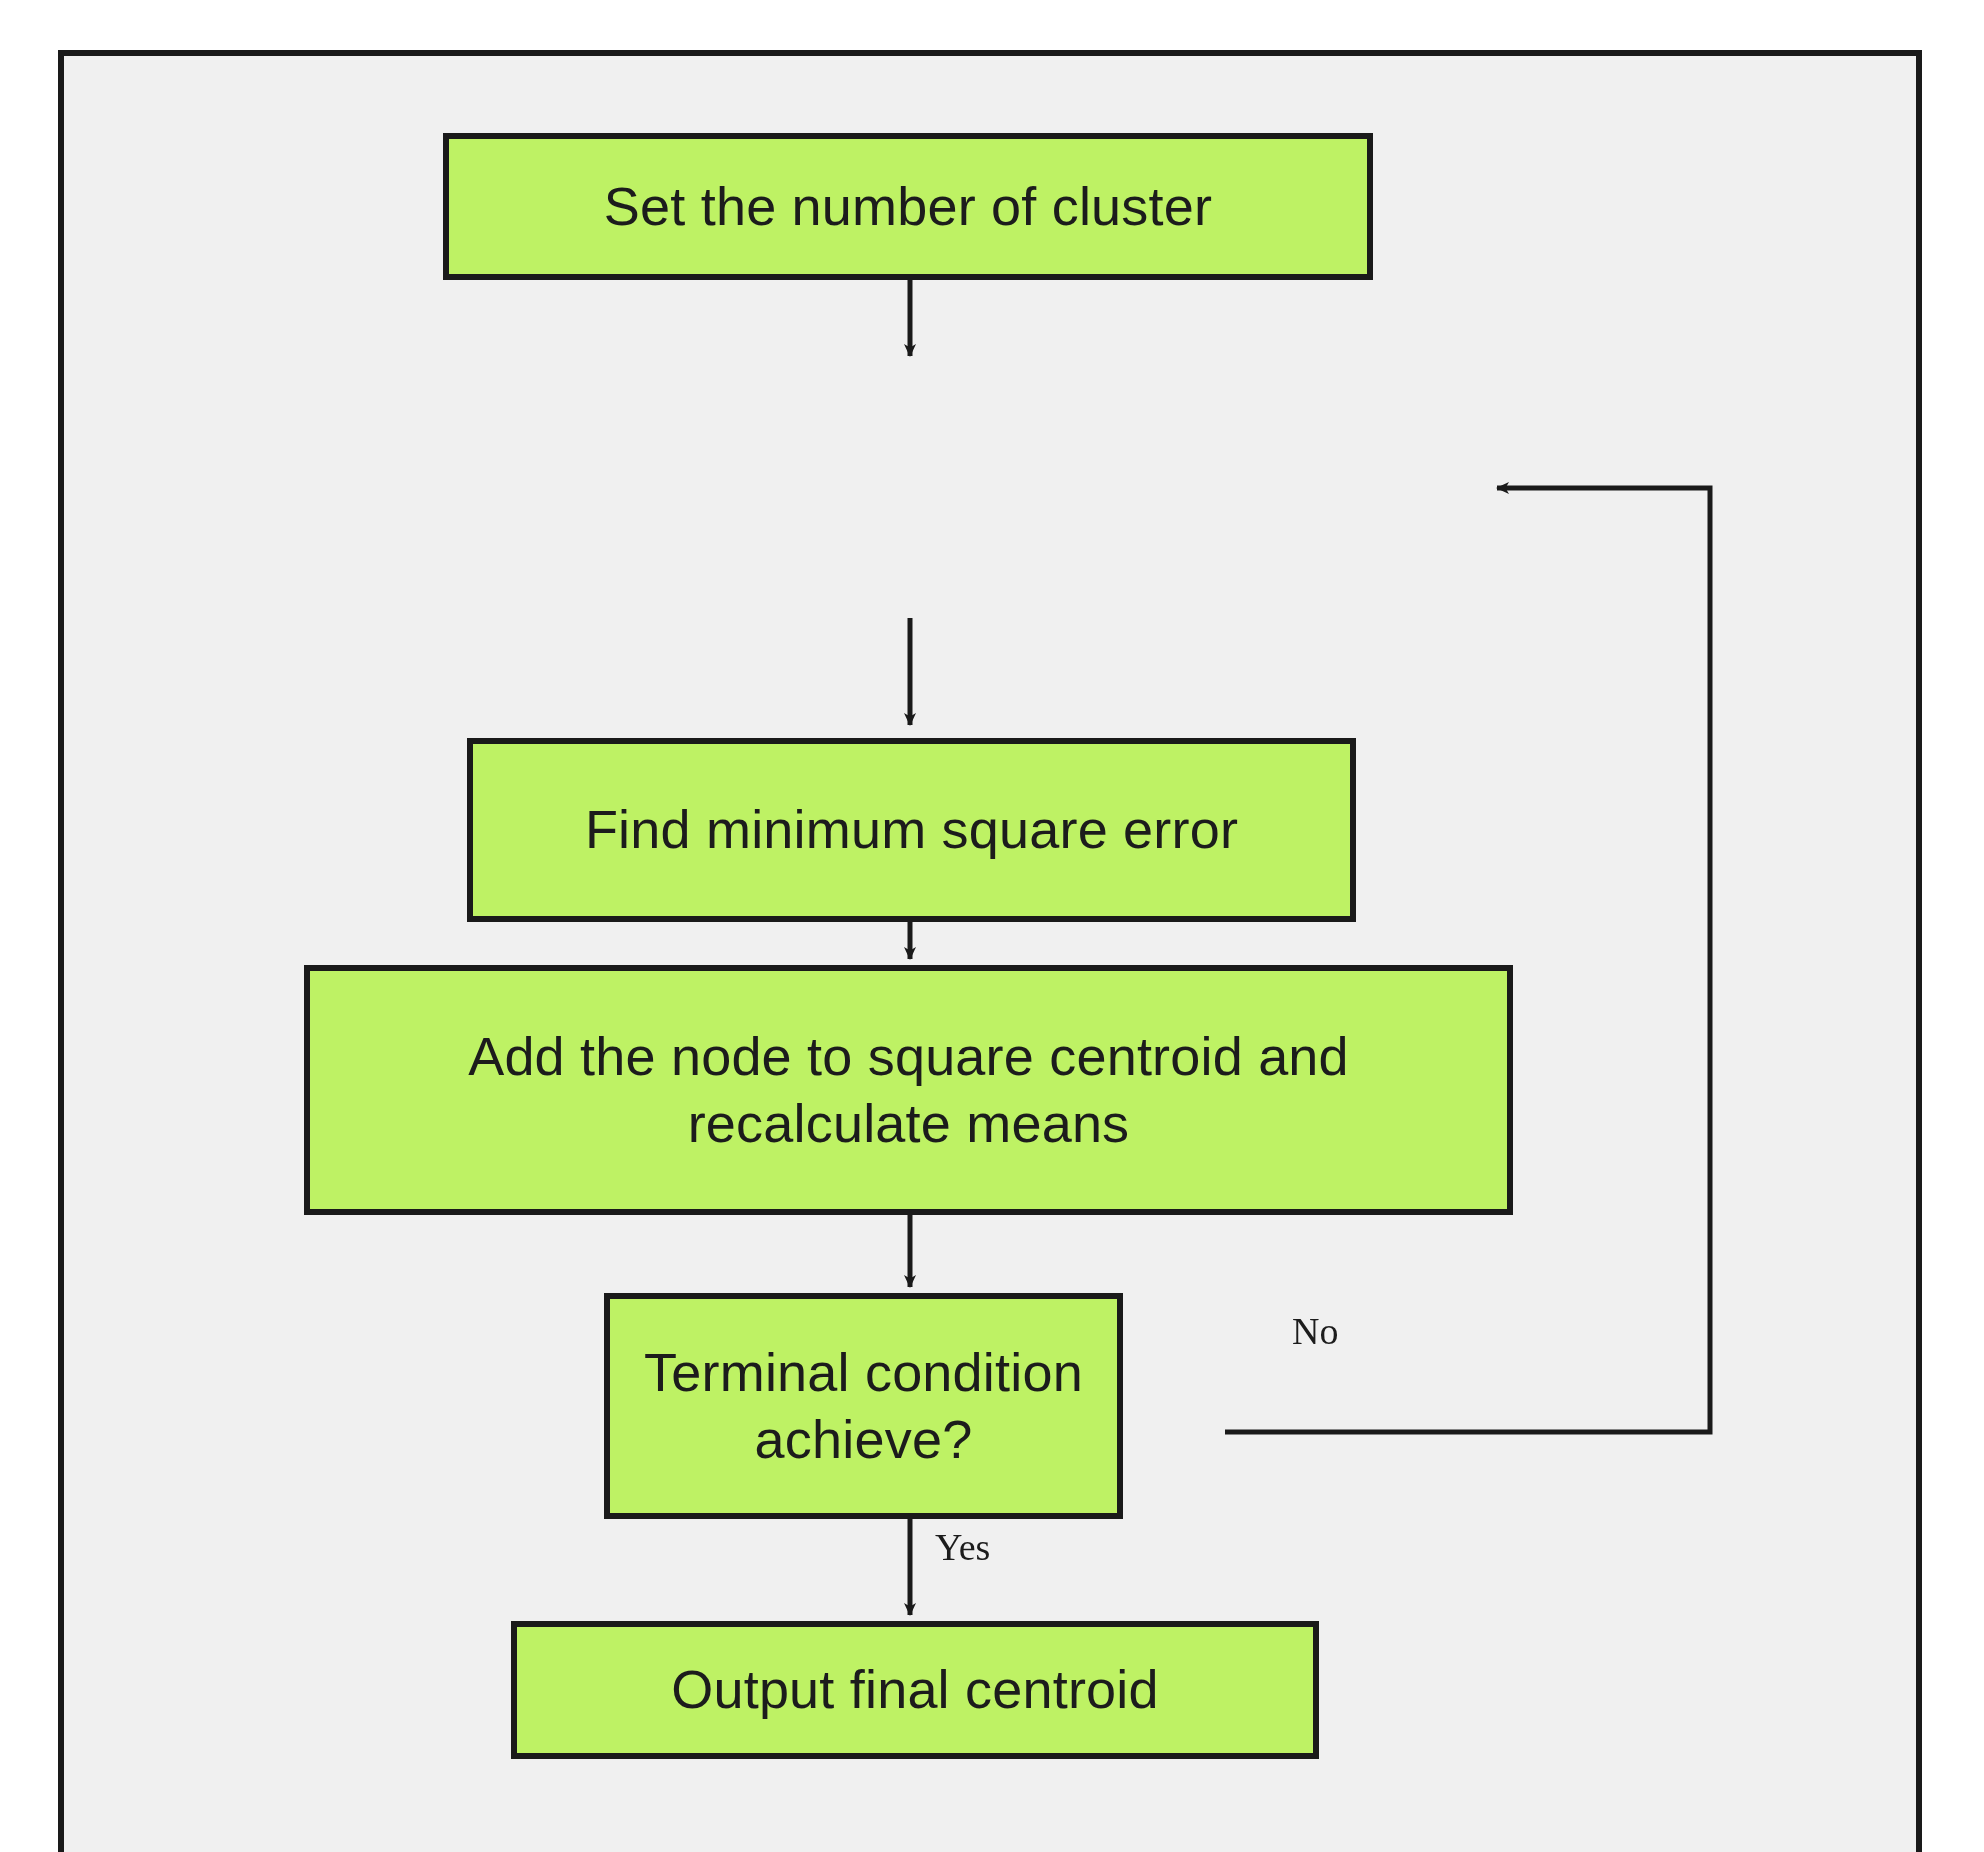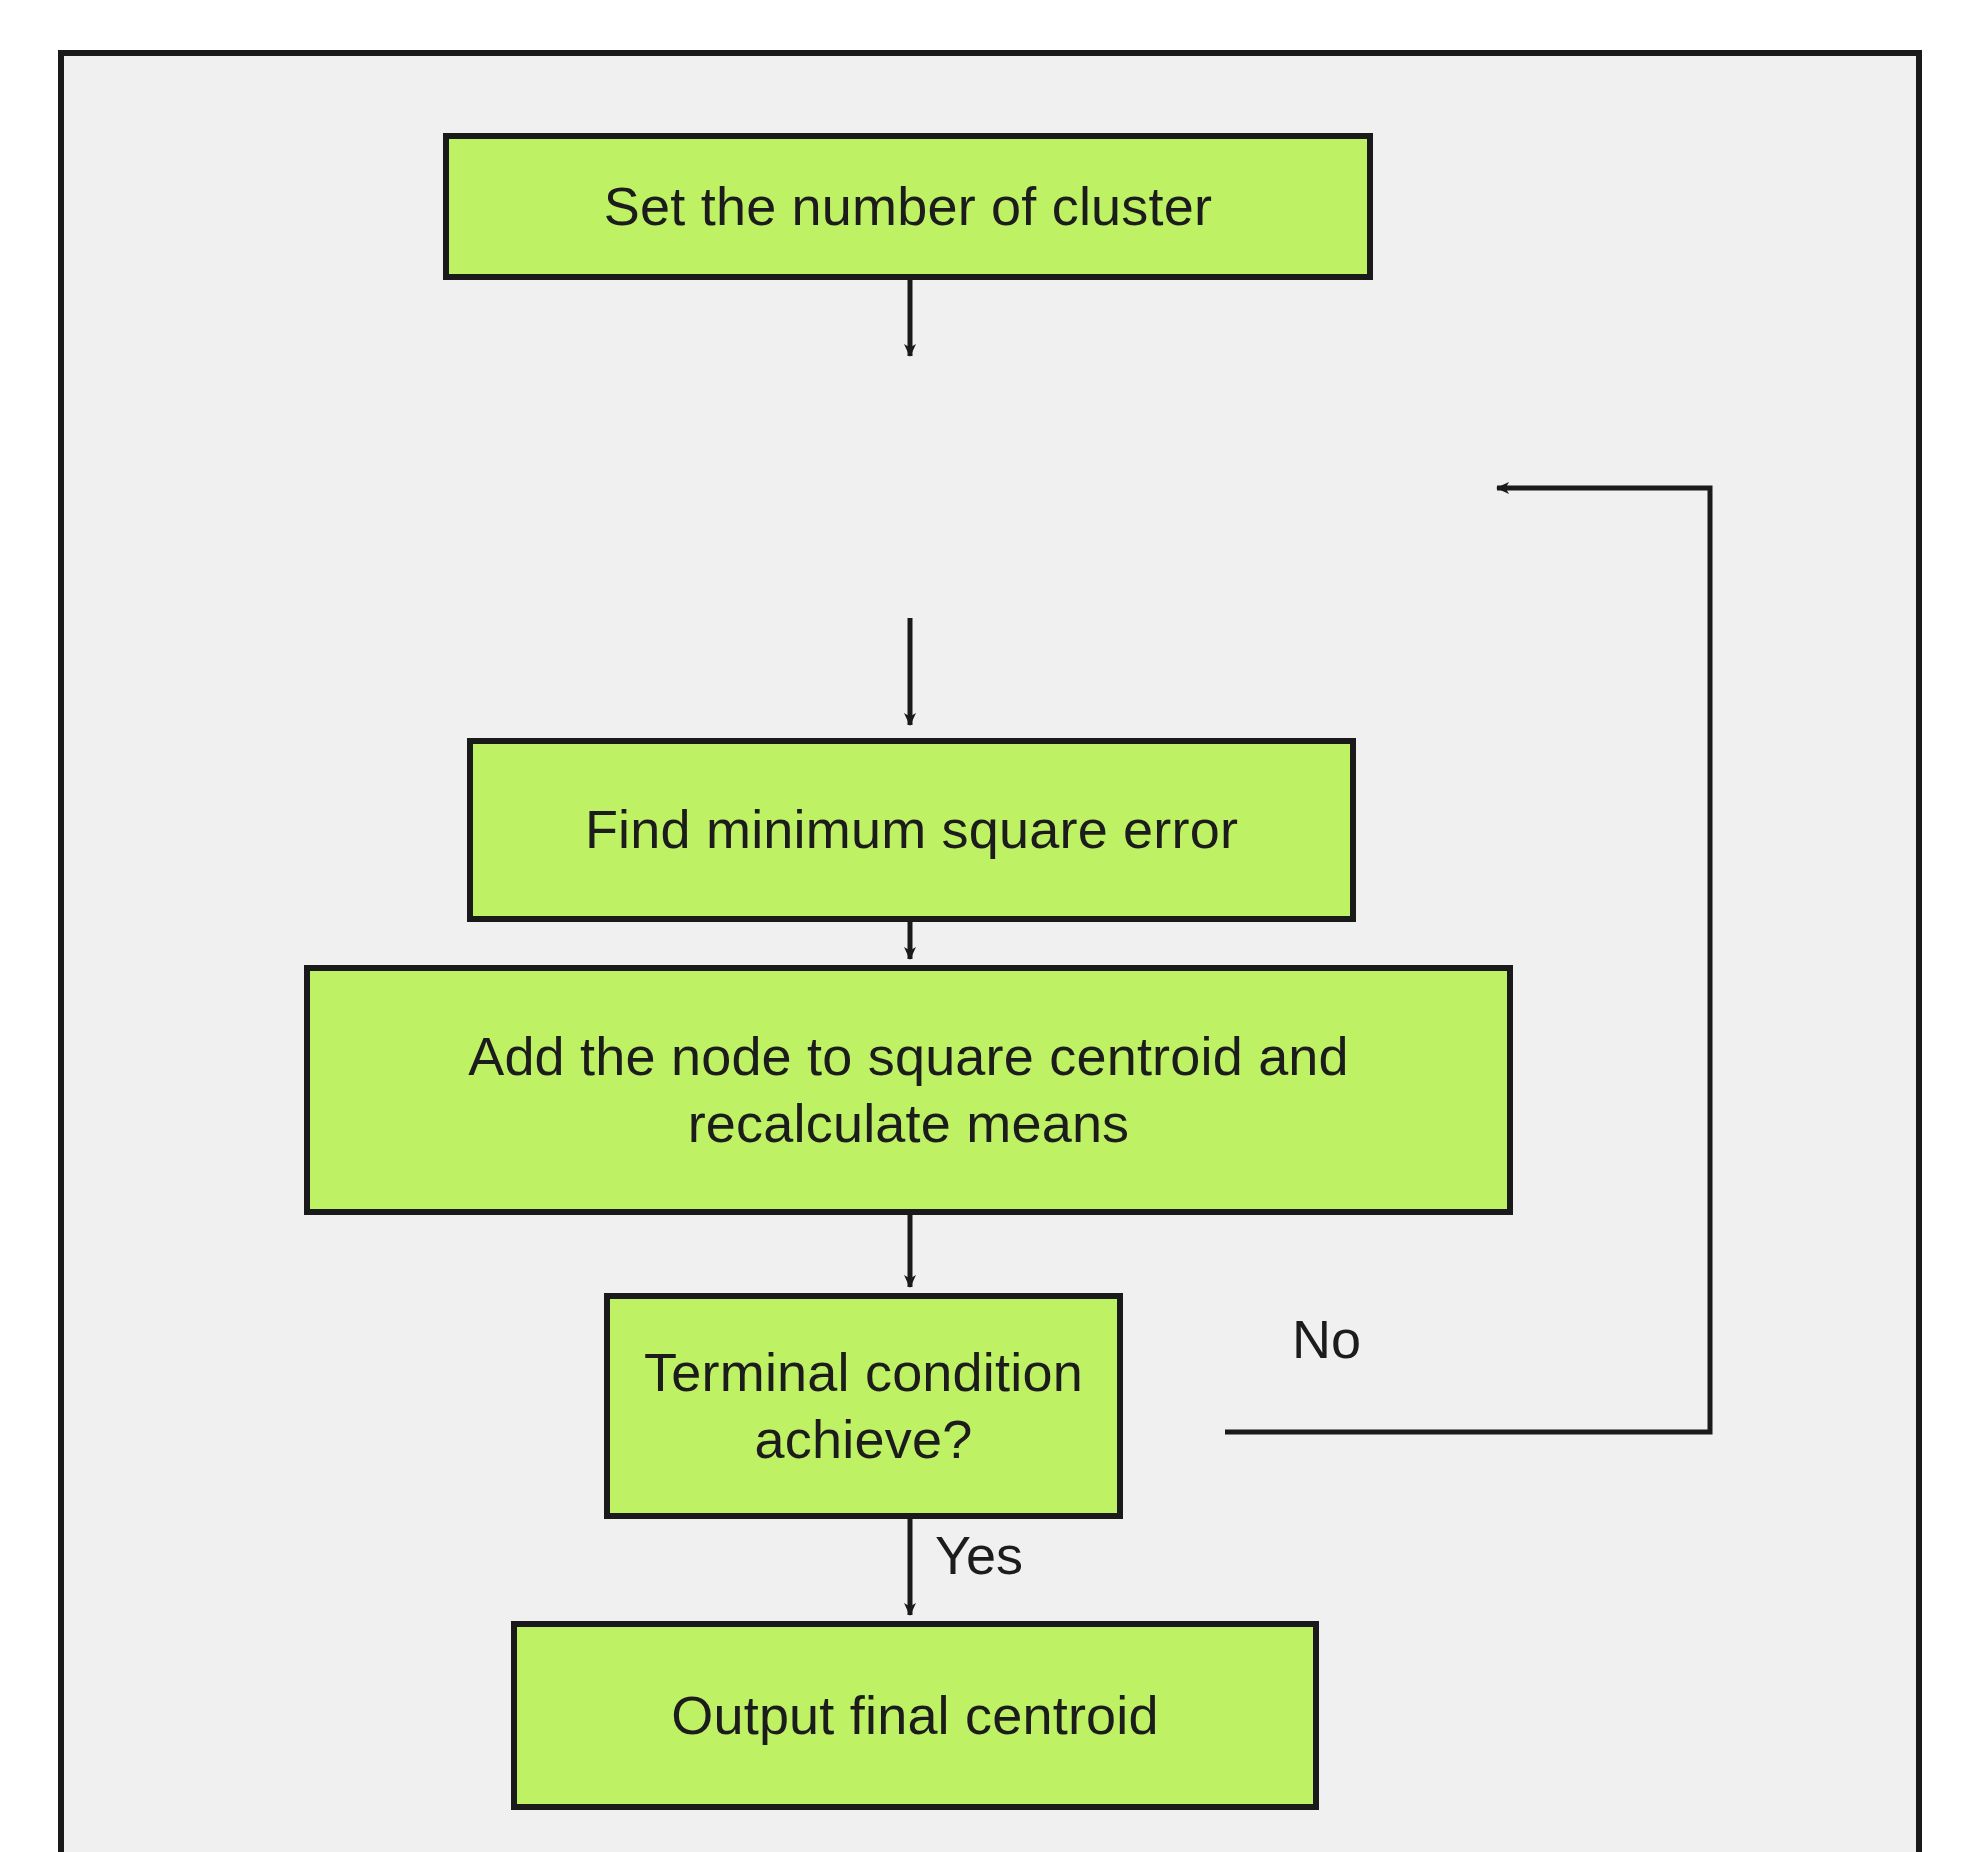--- a/index.html
+++ b/index.html
@@ -58,28 +58,29 @@
     letter-spacing: 0.2px;
     padding: 0 18px;
     white-space: pre-line;
   }
   
   #node-set-clusters   { left: 443px; top: 133px;  width: 930px;  height: 147px; }
   #node-calc-error     { left: 332px; top: 362px;  width: 1156px; height: 256px; }
   #node-find-min       { left: 467px; top: 738px;  width: 889px;  height: 184px; }
   #node-add-node       { left: 304px; top: 965px;  width: 1209px; height: 250px; }
   #node-terminal       { left: 604px; top: 1293px; width: 519px;  height: 226px; justify-content: center; }
-  #node-output         { left: 511px; top: 1621px; width: 808px;  height: 189px; }
+  #node-output         { left: 511px; top: 1621px; width: 808px;  height: 138px; }
 
   .edge-label {
     position: absolute;
     color: #1c1c1c;
-    font-size: 54px;
+    font-size: 38px;
     line-height: 1;
     white-space: nowrap;
+    font-family: Liberation Serif, serif;
   }
   #label-no  { left: 1292px; top: 1312px; }
   #label-yes { left: 935px;  top: 1528px; }
 </style>
 </head>
 <body>
 
 <div id="stage">
 
   <div id="frame"></div>

